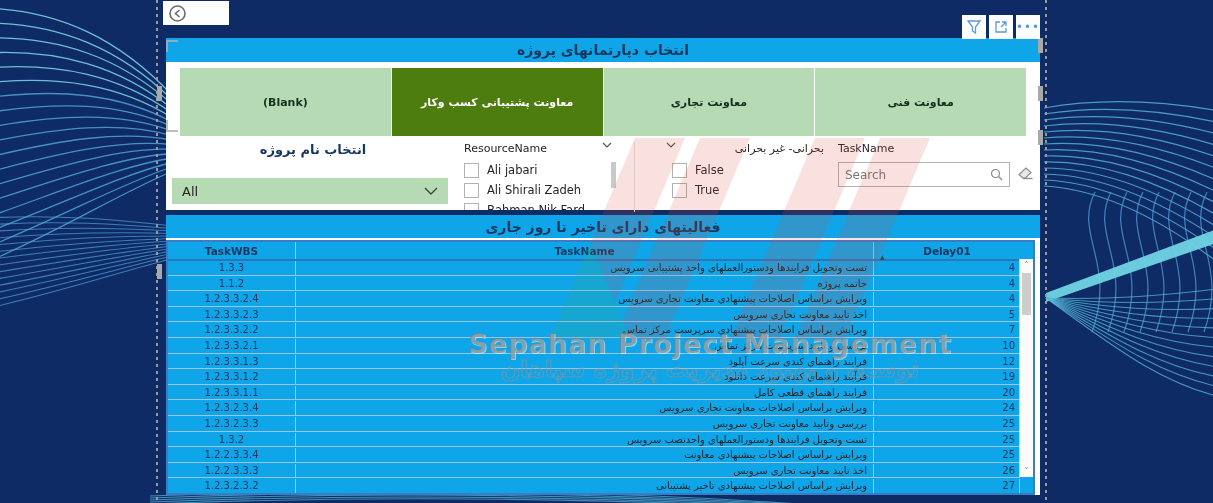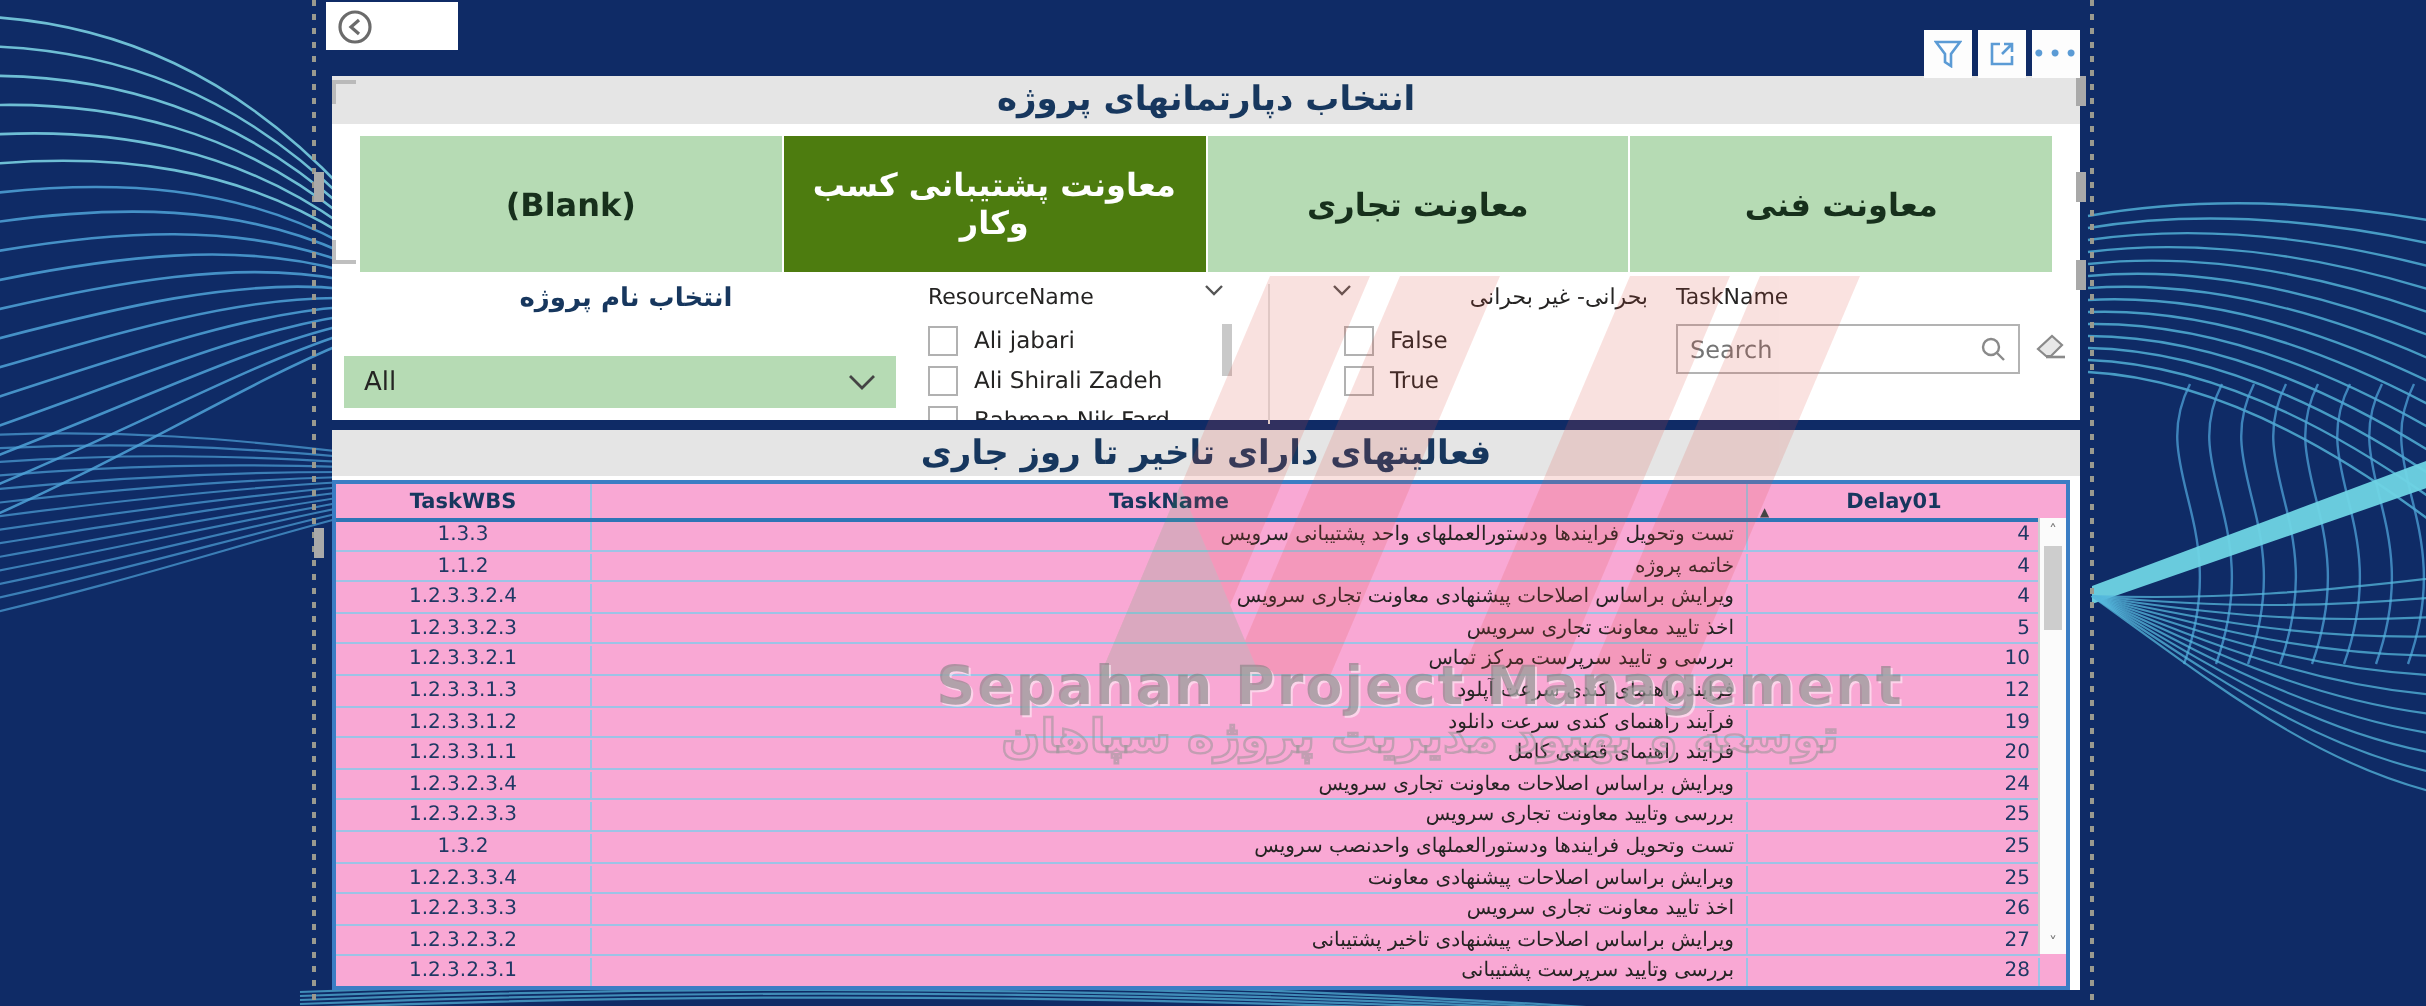--- a/index.html
+++ b/index.html
@@ -15,46 +15,46 @@
   .bracket{position:absolute;width:10px;height:10px;z-index:4;
      border-left:2px solid #b0b0b0;border-top:2px solid #b0b0b0;opacity:.8;}
   
   #back-btn{left:163px;top:1px;width:66px;height:24px;background:#fff;z-index:5;
      display:flex;align-items:center;padding-left:6px;box-sizing:border-box;cursor:pointer;}
   
   .vh-icon{position:absolute;top:15px;width:24px;height:24px;background:#fdfdfd;z-index:5;
      display:flex;align-items:center;justify-content:center;color:#5b9bd5;cursor:pointer;}
   
   .panel{position:absolute;left:166px;width:874px;background:#fff;z-index:2;}
-  .titlebar{height:24px;background:#e5e5e5;color:#17375e;font-weight:bold;font-size:17px;
+  .titlebar{height:24px;background:#0ea5e9;color:#17375e;font-weight:bold;font-size:14px;
      display:flex;align-items:center;justify-content:center;direction:rtl;}
   
   #dept-buttons{position:absolute;left:14px;top:30px;width:846px;height:68px;display:flex;gap:1px;}
   .dept-btn{flex:1;display:flex;align-items:center;justify-content:center;
-     background:#b6dbb4;color:#17301c;font-size:16px;font-weight:bold;direction:rtl;cursor:pointer;}
+     background:#b6dbb4;color:#17301c;font-size:11px;font-weight:bold;direction:rtl;cursor:pointer;}
   .dept-btn.selected{background:#4d7c0f;color:#fff;text-align:center;}
   
   .slicer-head{font-size:11px;color:#252423;display:flex;align-items:flex-start;}
   .chk-row{display:flex;align-items:center;height:20px;gap:8px;}
   .chk-box{width:13px;height:13px;border:1px solid #b1b1b1;background:#fff;flex:0 0 auto;}
   .chk-label{font-size:11.5px;color:#252423;white-space:nowrap;}
   #project-title{left:4px;top:104px;width:286px;text-align:center;color:#17375e;
      font-weight:bold;font-size:13px;direction:rtl;}
   #project-dd{left:6px;top:140px;width:276px;height:26px;background:#b6dbb4;
      display:flex;align-items:center;justify-content:space-between;padding:0 10px;
      box-sizing:border-box;cursor:pointer;}
   #project-dd .val{font-size:13px;color:#252423;}
   
   #task-search{left:672px;top:124px;width:172px;height:25px;border:1px solid #b3b3b3;
      display:flex;align-items:center;box-sizing:border-box;background:#fff;}
   #task-search input{border:none;outline:none;flex:1;font-size:12px;color:#444;
      padding:0 6px;font-family:"DejaVu Sans",sans-serif;background:transparent;min-width:0;}
   
   #tbl{position:absolute;left:0;top:25px;width:869px;height:255px;border:2px solid #3b7dc4;
-     box-sizing:border-box;background:#f9a8d4;overflow:hidden;}
+     box-sizing:border-box;background:#0ea5e9;overflow:hidden;}
   #tbl-head{display:grid;grid-template-columns:128px 578px 146px;height:17px;
      border-bottom:2px solid #2e75b6;}
   #tbl-head .hc{font-size:10.5px;font-weight:bold;color:#17375e;display:flex;
      align-items:center;justify-content:center;border-right:1px solid #9dc3e6;position:relative;}
   #tbl-rows{position:absolute;left:0;top:19px;width:852px;}
   .trow{display:grid;grid-template-columns:128px 578px 146px;height:13.6px;
      margin-bottom:1px;border-bottom:1px solid #9dc3e6;cursor:pointer;}
   .tc{font-size:10px;line-height:13px;color:#1f3864;border-right:1px solid #9dc3e6;
      overflow:hidden;white-space:nowrap;}
   .tc.wbs{text-align:center;}
@@ -289,20 +289,25 @@
           <div class="tc wbs">1.2.3.3.2.4</div>
           <div class="tc task">ویرایش براساس اصلاحات پیشنهادی معاونت تجاری سرویس</div>
           <div class="tc delay">4</div>
         </div>
         <div class="trow">
           <div class="tc wbs">1.2.3.3.2.3</div>
           <div class="tc task">اخذ تایید معاونت تجاری سرویس</div>
           <div class="tc delay">5</div>
         </div>
         <div class="trow">
+          <div class="tc wbs">1.2.3.3.2.2</div>
+          <div class="tc task">ویرایش براساس اصلاحات پیشنهادی سرپرست مرکز تماس</div>
+          <div class="tc delay">7</div>
+        </div>
+        <div class="trow">
           <div class="tc wbs">1.2.3.3.2.1</div>
           <div class="tc task">بررسی و تایید سرپرست مرکز تماس</div>
           <div class="tc delay">10</div>
         </div>
         <div class="trow">
           <div class="tc wbs">1.2.3.3.1.3</div>
           <div class="tc task">فرایند راهنمای کندی سرعت آپلود</div>
           <div class="tc delay">12</div>
         </div>
         <div class="trow">

